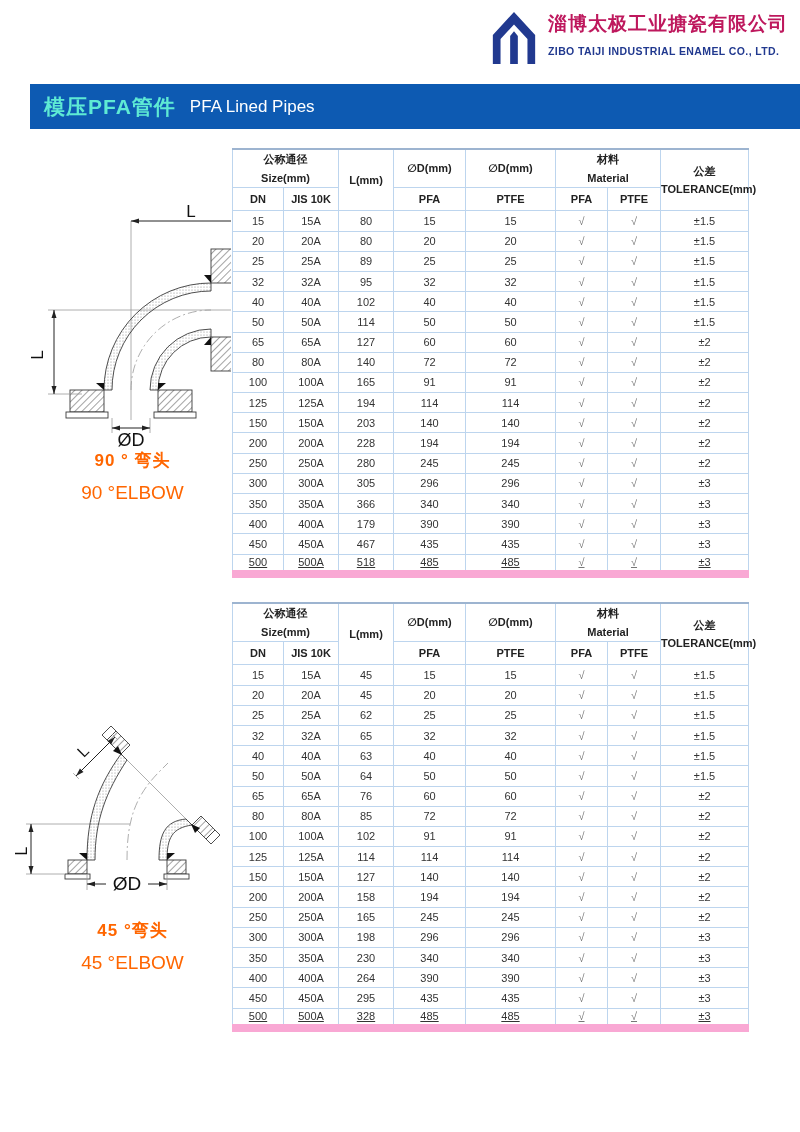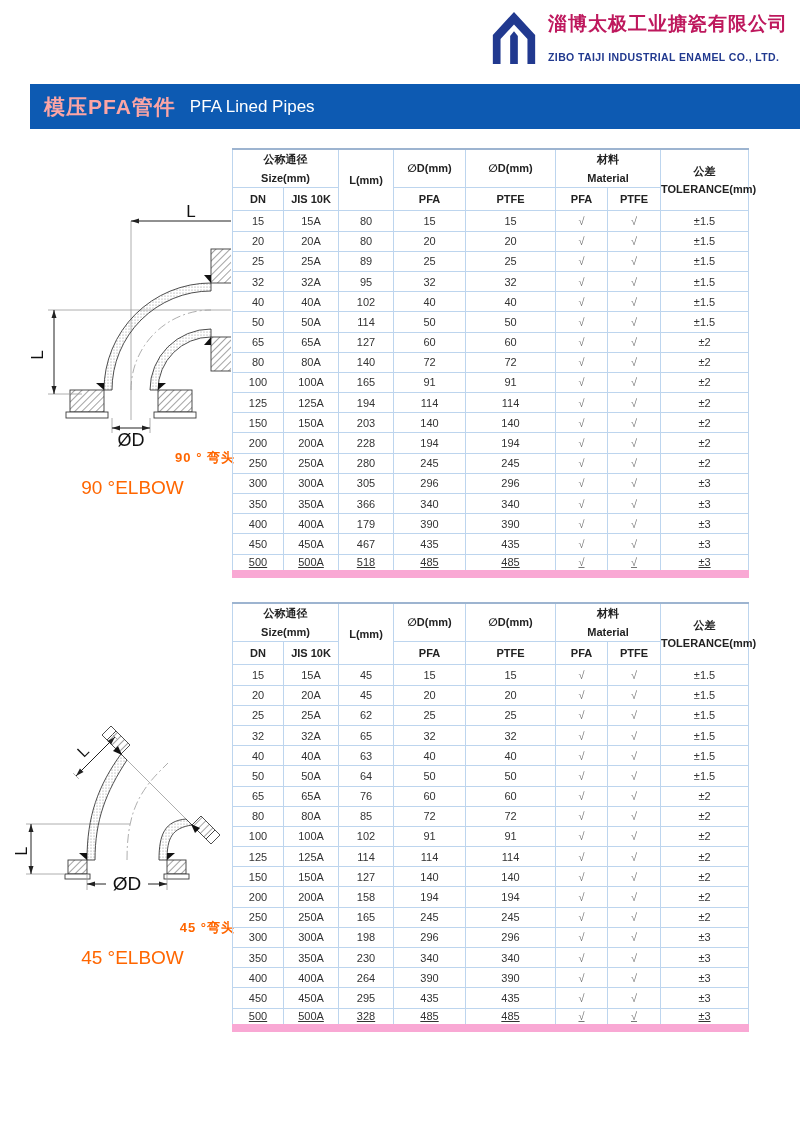--- a/index.html
+++ b/index.html
@@ -7,26 +7,26 @@
     width:800px; height:1132px; position:relative; background:#ffffff;
     font-family:"Liberation Sans","DejaVu Sans",sans-serif;
     overflow:hidden;
   }
   .page { position:absolute; inset:0; background:#fff; }
 
   
   .brand { position:absolute; top:10px; right:12px; display:flex; align-items:flex-start; gap:9px; }
   .brand-logo { width:50px; height:54px; }
   .brand-zh { color:#be185d; font-size:19px; font-weight:bold; letter-spacing:1px; line-height:1.5; white-space:nowrap; }
-  .brand-en { color:#21398f; font-size:10.5px; font-weight:bold; letter-spacing:0.4px; margin-top:12px; white-space:nowrap; }
+  .brand-en { color:#21398f; font-size:10.5px; font-weight:bold; letter-spacing:0.4px; margin-top:6px; white-space:nowrap; }
 
   
   .titlebar { position:absolute; left:30px; right:0; top:84px; height:45px; background:#0d5ab2;
               display:flex; align-items:center; padding-left:14px; box-sizing:border-box; }
-  .title-zh { color:#fca5a5; font-size:21px; font-weight:bold; letter-spacing:1px; }
+  .title-zh { color:#5eead4; font-size:21px; font-weight:bold; letter-spacing:1px; }
   .title-en { color:#fff; font-size:17px; margin-left:14px; }
 
   
   .spec { position:absolute; left:232px; width:516px; border-collapse:collapse; table-layout:fixed;
           font-size:11px; color:#333;border-radius:23px; }
   .spec th, .spec td { border:1px solid #bdd5ee; text-align:center; vertical-align:middle; padding:0; }
   .spec th { font-weight:bold; color:#222; }
   .spec thead tr.hr1 { height:36px; }
   .spec thead tr.hr2 { height:23px; }
   .spec tbody tr { height:20.2px; }
@@ -34,21 +34,21 @@
   .spec tbody tr:last-child td { border-bottom:8px solid #f9a8d4;text-decoration:underline; }
   .spec th .stk { display:block; line-height:1.7; }
   .spec td.check { color:#777; }
   .t90 { top:148px; }
   .t45 { top:602px; }
 
   
   .diagram90 { position:absolute; left:26px; top:205px; }
   .diagram45 { position:absolute; left:12px; top:724px; }
   .sec-label { position:absolute; left:30px; width:205px; text-align:center; color:#ff6600; }
-  .sec-label .zh { font-size:13px; font-weight:bold; letter-spacing:1px; margin-bottom:10px;text-align:right; }
+  .sec-label .zh { font-size:17px; font-weight:bold; letter-spacing:1px; margin-bottom:10px; }
   .sec-label .en { font-size:19px; }
   .label90 { top:449px; }
   .label45 { top:919px; }
 
   
   .band { fill:url(#stipA); stroke:#3a3a3a; stroke-width:0.9; }
   .band45 { fill:url(#stipB); stroke:#3a3a3a; stroke-width:0.9; }
   .fl { fill:url(#hatchA); stroke:#3a3a3a; stroke-width:0.9; }
   .fl45 { fill:url(#hatchB); stroke:#3a3a3a; stroke-width:0.9; }
   .tab { fill:#fff; stroke:#3a3a3a; stroke-width:0.9; }

